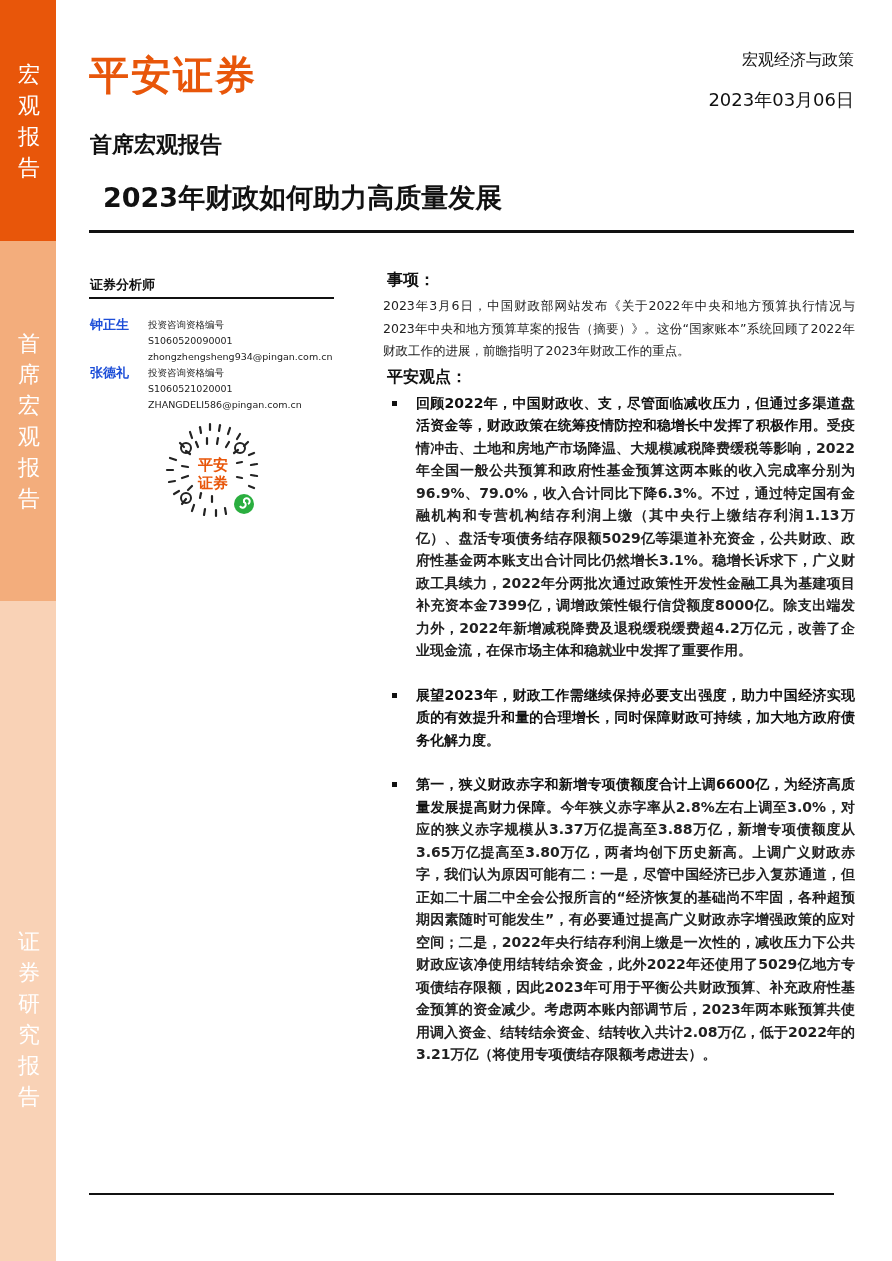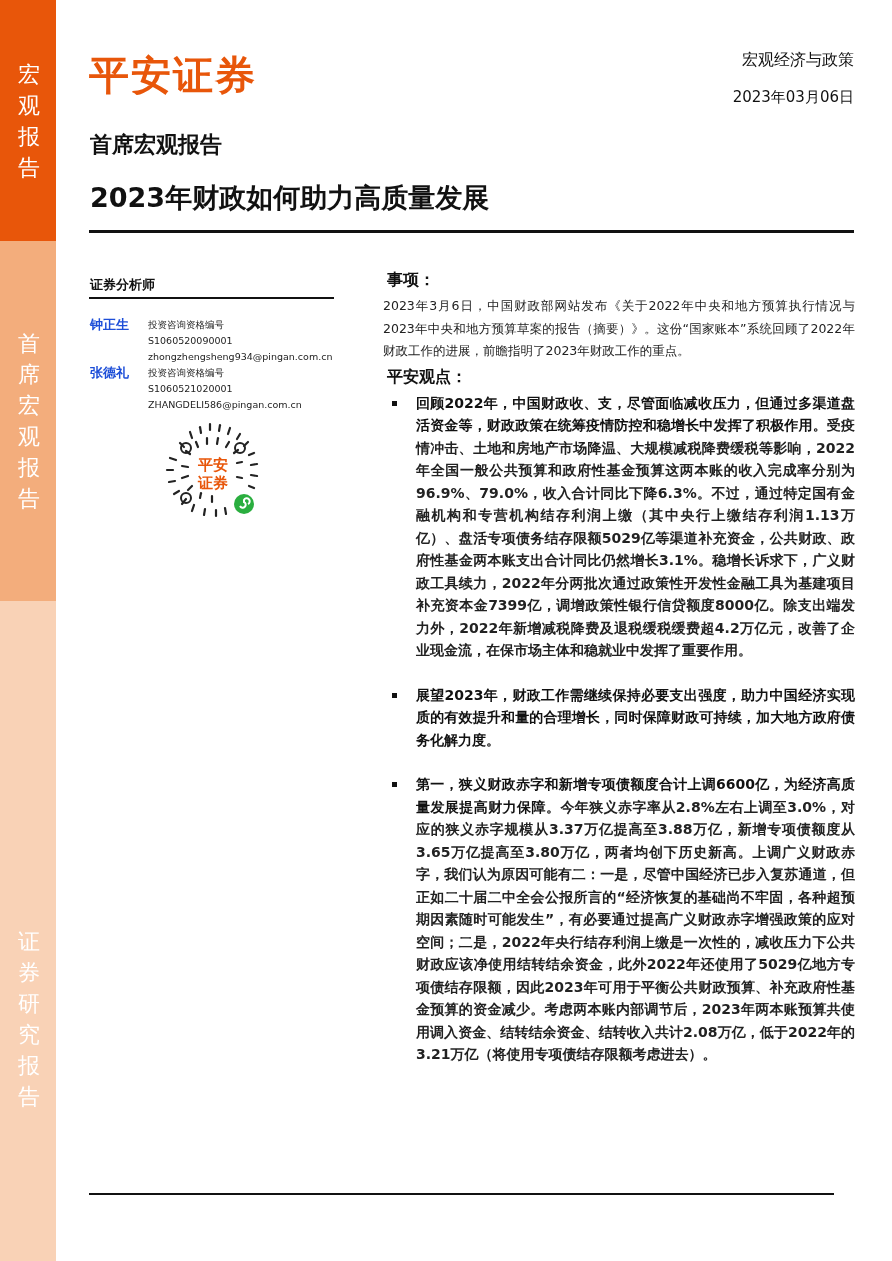--- a/index.html
+++ b/index.html
@@ -9,24 +9,24 @@
   .sidebar { position: absolute; left: 0; top: 0; width: 56px; height: 1261px; }
   .side-seg { position: absolute; left: 0; width: 56px; display: flex; align-items: center; justify-content: center; }
   .side-seg.s1 { top: 0; height: 241px; background: #e8560a; }
   .side-seg.s2 { top: 241px; height: 360px; background: #f3ad7c; }
   .side-seg.s3 { top: 601px; height: 836px; background: #f9d2b6; }
   .side-text { color: #fff; font-size: 22px; line-height: 31px; width: 24px; text-align: right; word-break: break-all; }
 
   .logo { position: absolute; left: 89px; top: 48px; font-size: 40px; font-weight: bold; color: #e8560a; letter-spacing: 2px;
           font-family: Liberation Sans, sans-serif; }
   .cat { position: absolute; right: 38px; top: 50px; font-size: 16px; color: #111; }
-  .date { position: absolute; right: 38px; top: 88px; font-size: 15px; color: #111; }
+  .date { position: absolute; right: 38px; top: 88px; font-size: 18px; color: #111; }
 
   .series { position: absolute; left: 90px; top: 130px; font-size: 22px; font-weight: bold; color: #111; }
-  .title { position: absolute; left: 90px; top: 180px; font-size: 27px; font-weight: bold; color: #111; }
+  .title { position: absolute; left: 103px; top: 180px; font-size: 27px; font-weight: bold; color: #111; }
   .title-rule { position: absolute; left: 89px; top: 230px; width: 765px; height: 3px; background: #111; }
 
   .analyst-head { position: absolute; left: 90px; top: 276px; font-size: 13px; font-weight: bold; color: #111; }
   .analyst-rule { position: absolute; left: 89px; top: 297px; width: 245px; height: 2px; background: #111; }
   .analyst { position: absolute; left: 90px; width: 250px; }
   .analyst .name { position: absolute; left: 0; top: 0; font-size: 13px; font-weight: bold; color: #1d4ed8; }
   .analyst .info { position: absolute; left: 58px; top: 1px; font-size: 9.5px; color: #222; line-height: 16px; white-space: nowrap; }
 
   .qr { position: absolute; left: 160px; top: 418px; width: 106px; height: 106px; }
 

